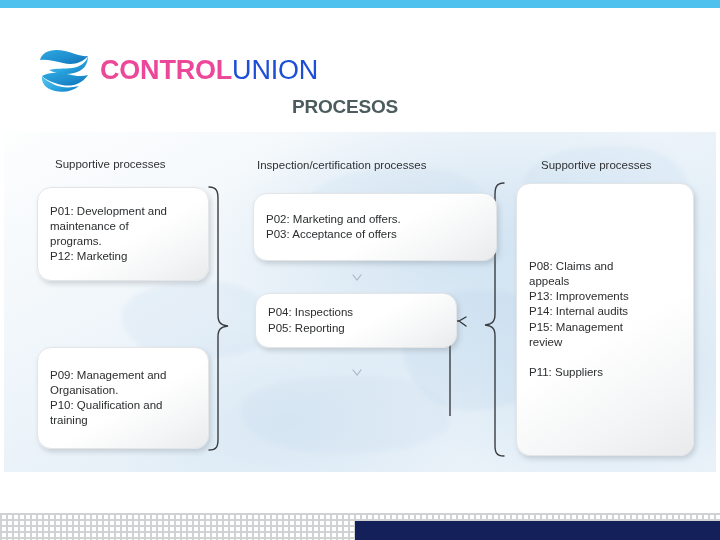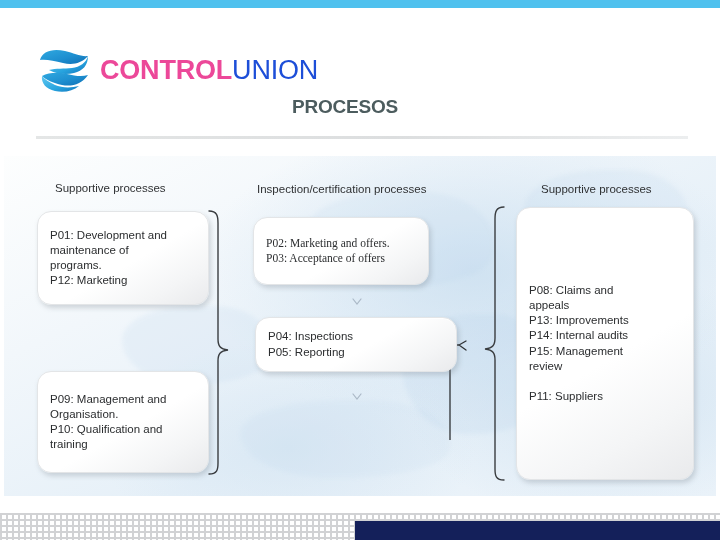--- a/index.html
+++ b/index.html
@@ -68,21 +68,21 @@
   #title-rule {
     position: absolute;
     left: 36px; top: 128px;
     width: 652px; height: 3px;
     background: linear-gradient(to right,#e4e6e6,#dcdedf 55%,#eceeef);
   }
 
   
   #diagram {
     position: absolute;
-    left: 4px; top: 156px;
+    left: 4px; top: 132px;
     width: 712px; height: 340px;
     background:
       radial-gradient(ellipse 380px 210px at 66% 34%, rgba(186,213,235,0.55) 0%, rgba(202,223,240,0.28) 45%, rgba(255,255,255,0) 72%),
       radial-gradient(ellipse 300px 180px at 86% 72%, rgba(191,216,236,0.50) 0%, rgba(255,255,255,0) 70%),
       radial-gradient(ellipse 260px 150px at 40% 86%, rgba(198,220,238,0.40) 0%, rgba(255,255,255,0) 72%),
       linear-gradient(155deg,#fdfefe 0%,#f2f7fb 30%,#e6f0f8 62%,#edf4fa 100%);
     overflow: hidden;
   }
   
   .blob {
@@ -216,21 +216,21 @@
 P12: Marketing</div>
   </div>
 
   <div class="pbox" style="left:33px; top:215px; width:172px; height:102px;">
     <div class="ptext">P09: Management and
 Organisation.
 P10: Qualification and
 training</div>
   </div>
 
-  <div class="pbox" style="left:249px; top:61px; width:176px; height:68px;font-family:Liberation Serif, serif;">
+  <div class="pbox" style="left:249px; top:61px; width:244px; height:68px;">
     <div class="ptext">P02: Marketing and offers.
 P03: Acceptance of offers</div>
   </div>
 
   <div class="pbox" style="left:251px; top:161px; width:202px; height:55px;">
     <div class="ptext">P04: Inspections
 P05: Reporting</div>
   </div>
 
 

